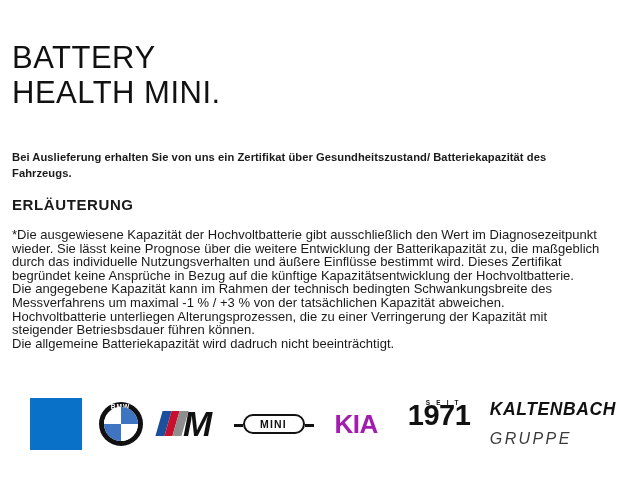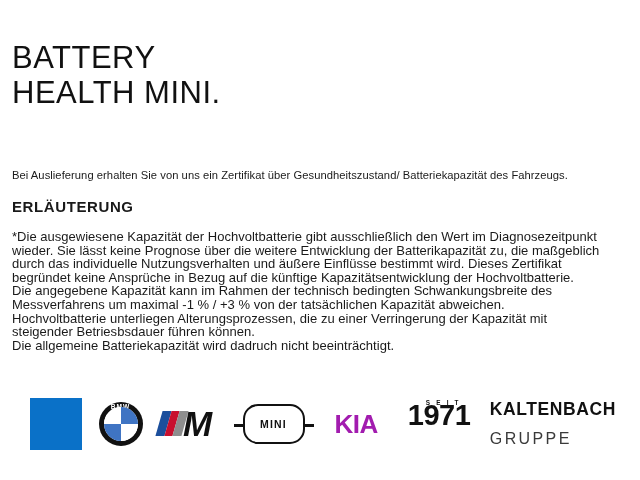--- a/index.html
+++ b/index.html
@@ -27,24 +27,24 @@
   }
   .title-line {
     font-size: 31px;
     line-height: 35px;
     font-weight: 400;
     letter-spacing: 0.5px;
     color: #111;
     font-family: "Liberation Sans", sans-serif;
   }
   .subtitle {
-    margin-top: 57px;
+    margin-top: 39px;
     font-size: 11.2px;
     line-height: 16px;
-    font-weight: normal;
+    font-weight: bold;
     max-width: 560px;
     letter-spacing: 0.05px;
   }
   .section-heading {
     margin-top: 15px;
     font-size: 15px;
     font-weight: bold;
     letter-spacing: 0.6px;
   }
   .body-text {
@@ -141,21 +141,21 @@
     font-weight: bold;
     font-style: italic;
     color: #111;
     font-family: "Liberation Sans", sans-serif;
     letter-spacing: -1px;
   }
 
   
   .mini {
     width: 62px;
-    height: 40px;
+    height: 20px;
     border-radius: 15px;
     border: 2.5px solid #111;
     display: flex;
     align-items: center;
     justify-content: center;
     position: relative;
   }
   .mini .word {
     font-size: 10.5px;
     font-weight: bold;
@@ -204,20 +204,21 @@
     position: absolute;
     top: 0; left: 0;
     font-size: 29px;
     font-weight: bold;
     letter-spacing: -0.5px;
     color: #111;
     font-family: "Liberation Sans", sans-serif;
   }
   .kb-text {
     line-height: 1.05;
+    font-style: italic;
   }
   .kb-name {
     font-size: 17.5px;
     font-weight: bold;
     letter-spacing: 0.6px;
     color: #111;
   }
   .kb-sub {
     font-size: 16px;
     font-weight: 400;

